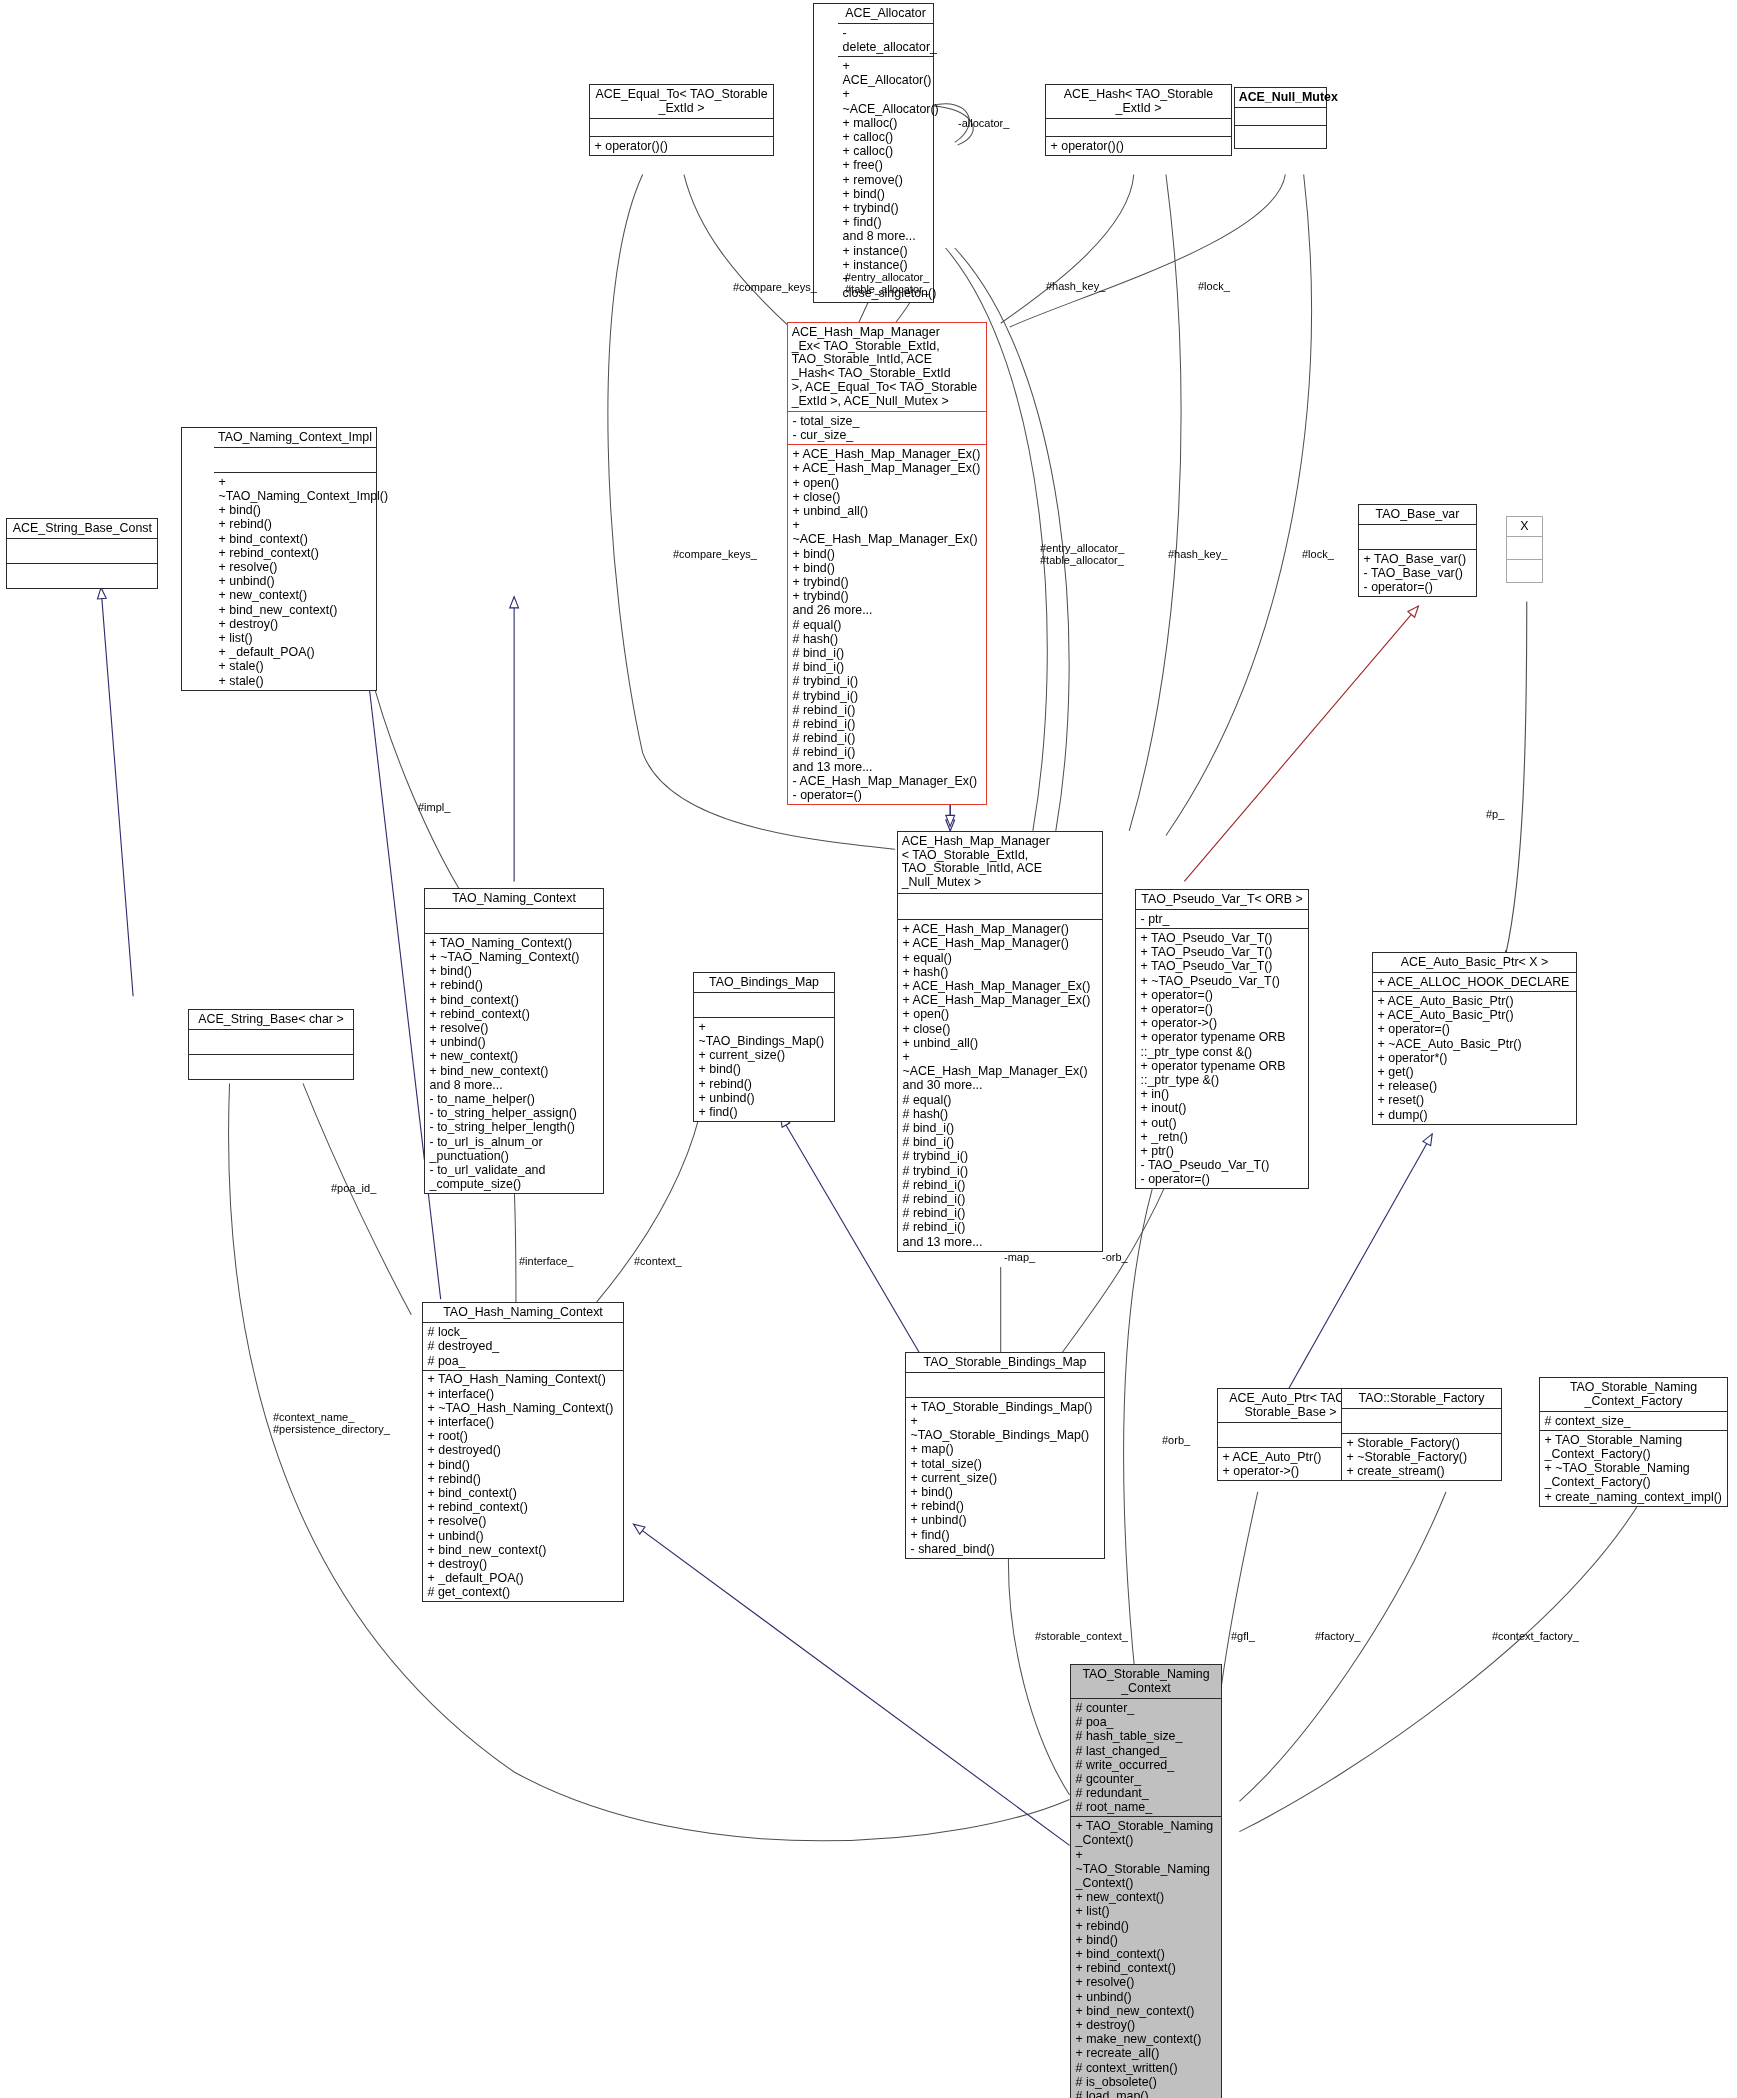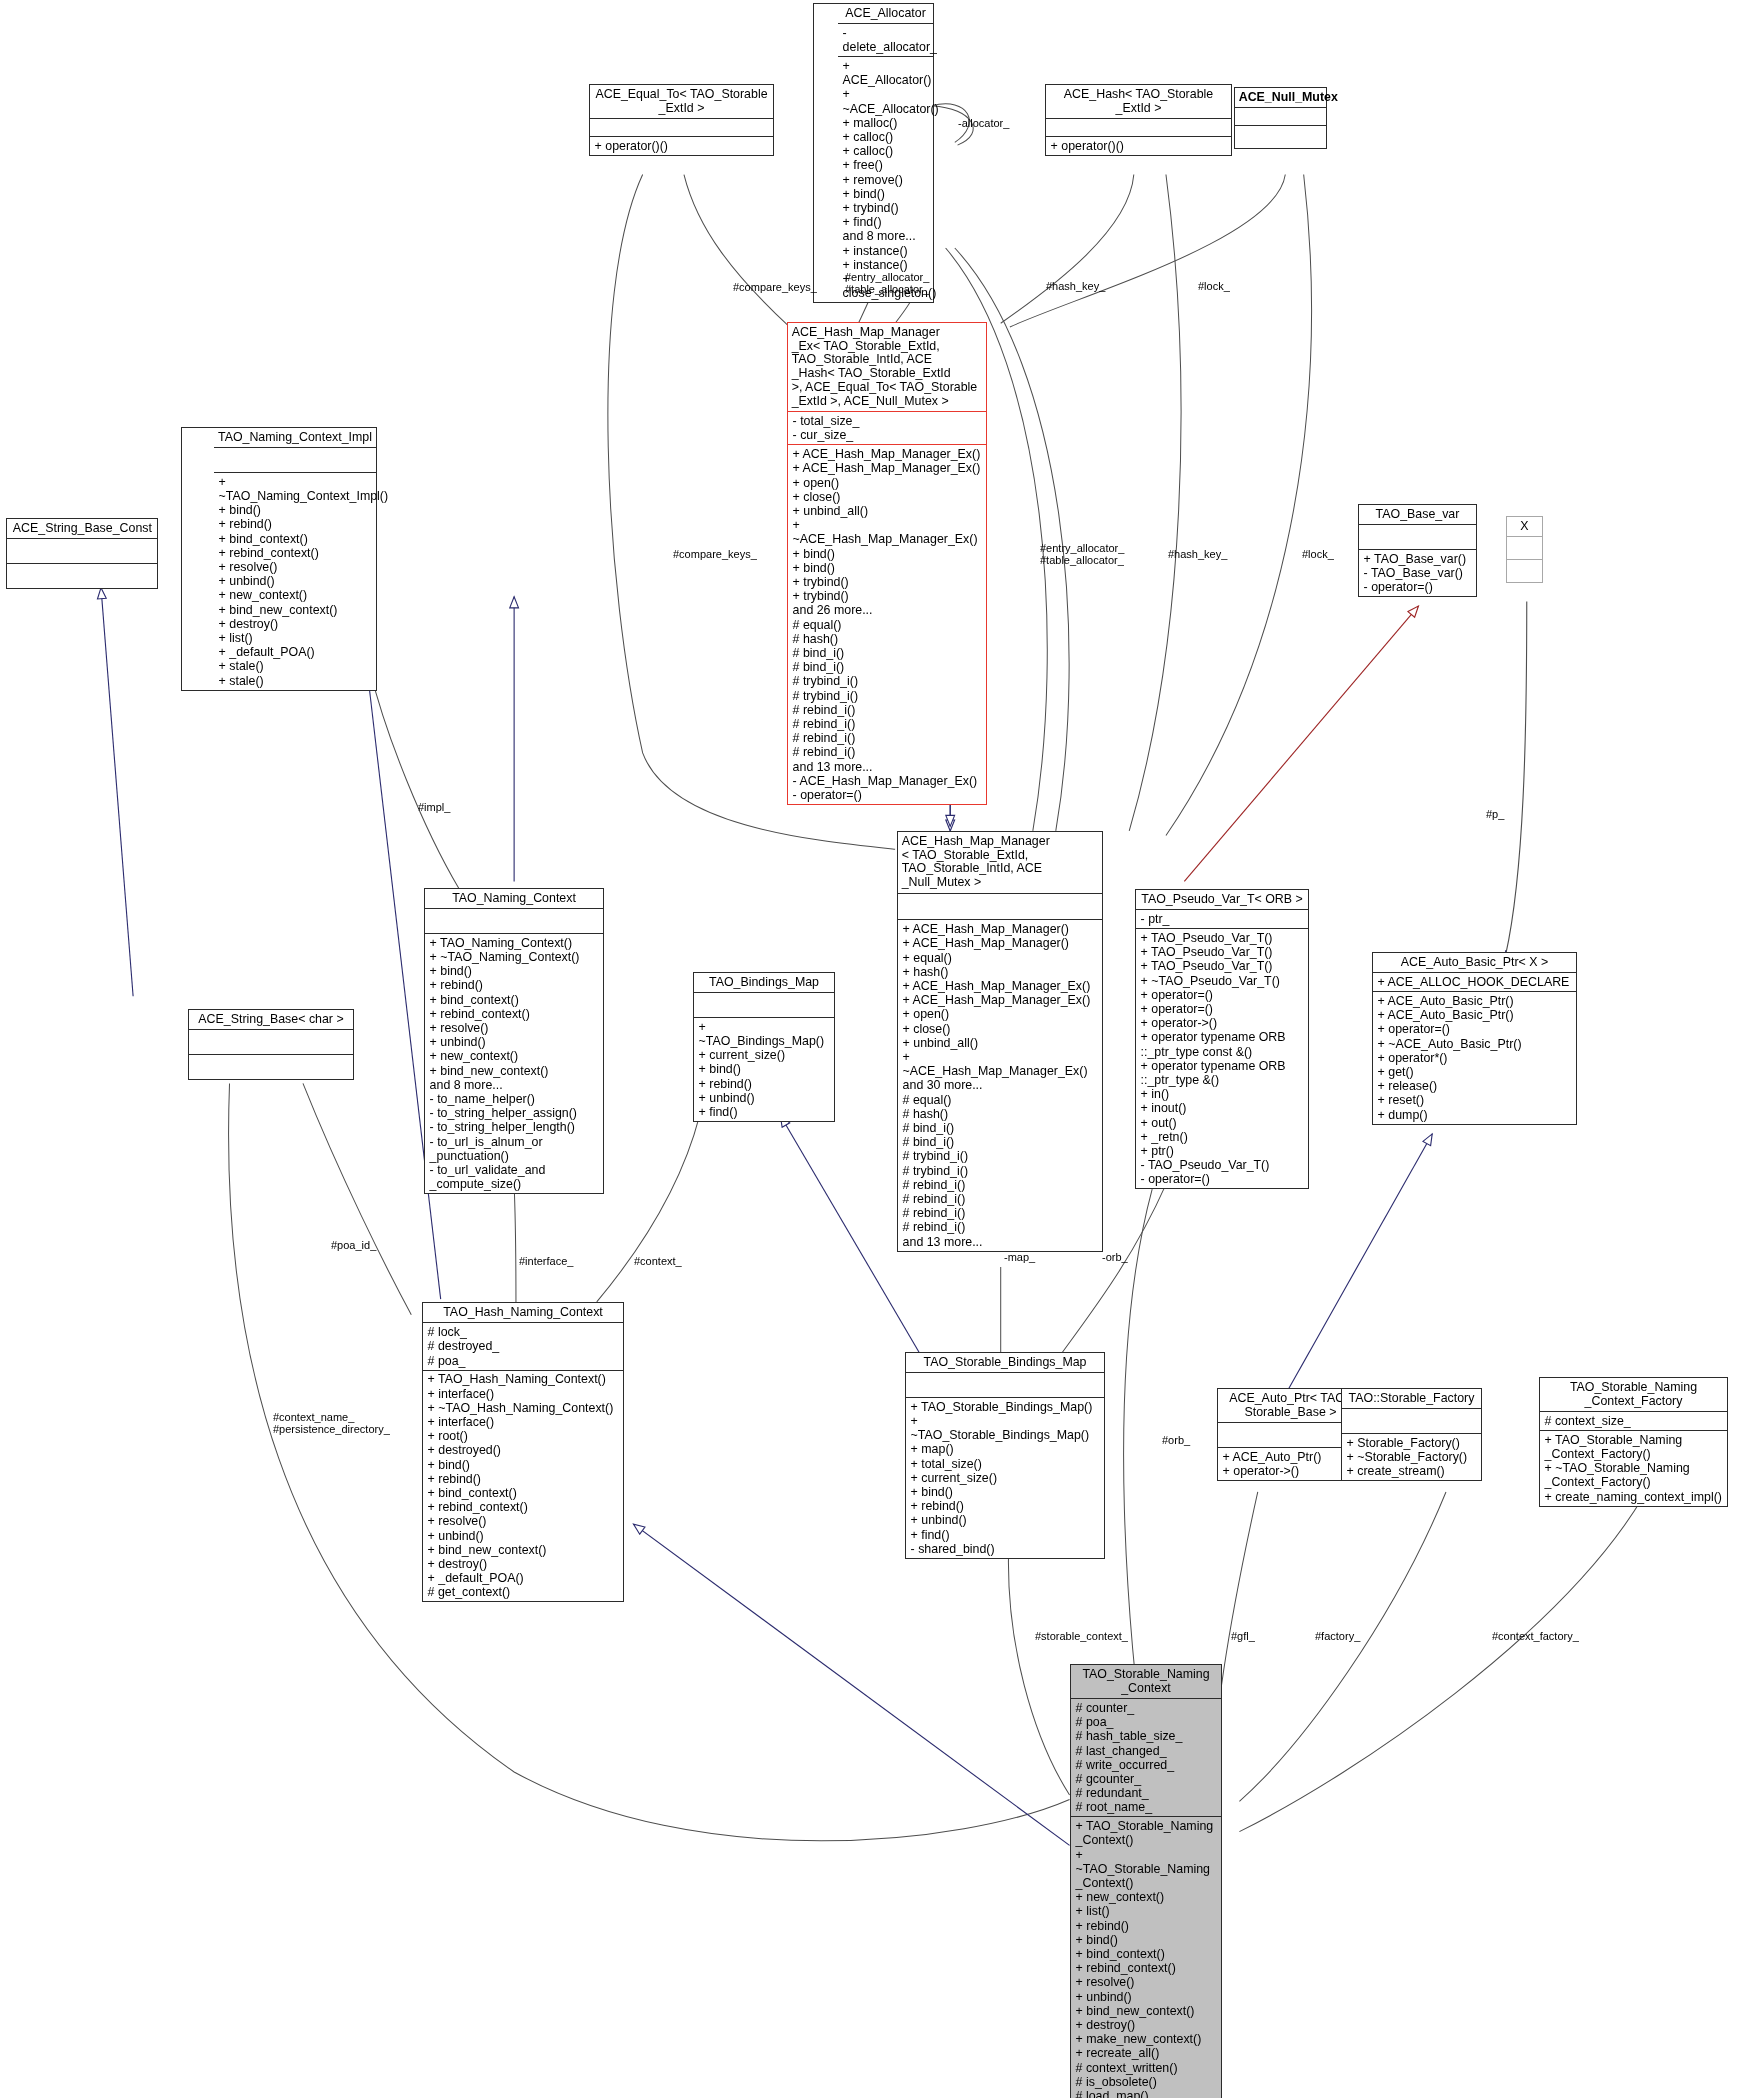--- a/index.html
+++ b/index.html
@@ -385,21 +385,21 @@
   </div>
 
   <div class="node thick" style="left:1217px;top:1388px;width:147px;">
     <div class="title">ACE_Auto_Ptr&lt; TAO::
 Storable_Base &gt;</div>
     <div class="attrs" style="min-height:20px;"></div>
     <div class="ops">+ ACE_Auto_Ptr()
 + operator-&gt;()</div>
   </div>
 
-  <div class="node thick" style="left:1341px;top:1388px;width:141px;">
+  <div class="node thick" style="left:1341px;top:1388px;width:161px;">
     <div class="title">TAO::Storable_Factory</div>
     <div class="attrs" style="min-height:20px;"></div>
     <div class="ops">+ Storable_Factory()
 + ~Storable_Factory()
 + create_stream()</div>
   </div>
 
   <div class="node thick" style="left:1539px;top:1377px;width:189px;">
     <div class="title">TAO_Storable_Naming
 _Context_Factory</div>
@@ -452,21 +452,21 @@
   <div class="edge-label" style="left:1198px;top:280px;">#lock_</div>
 
   <div class="edge-label" style="left:673px;top:548px;">#compare_keys_</div>
   <div class="edge-label" style="left:1040px;top:542px;">#entry_allocator_
 #table_allocator_</div>
   <div class="edge-label" style="left:1168px;top:548px;">#hash_key_</div>
   <div class="edge-label" style="left:1302px;top:548px;">#lock_</div>
   <div class="edge-label" style="left:1486px;top:808px;">#p_</div>
 
   <div class="edge-label" style="left:418px;top:801px;">#impl_</div>
-  <div class="edge-label" style="left:331px;top:1239px;">#poa_id_</div>
+  <div class="edge-label" style="left:331px;top:1182px;">#poa_id_</div>
   <div class="edge-label" style="left:519px;top:1255px;">#interface_</div>
   <div class="edge-label" style="left:634px;top:1255px;">#context_</div>
   <div class="edge-label" style="left:1004px;top:1251px;">-map_</div>
   <div class="edge-label" style="left:1102px;top:1251px;">-orb_</div>
 
   <div class="edge-label" style="left:273px;top:1411px;">#context_name_
 #persistence_directory_</div>
   <div class="edge-label" style="left:1035px;top:1630px;">#storable_context_</div>
   <div class="edge-label" style="left:1162px;top:1434px;">#orb_</div>
   <div class="edge-label" style="left:1231px;top:1630px;"></div>

